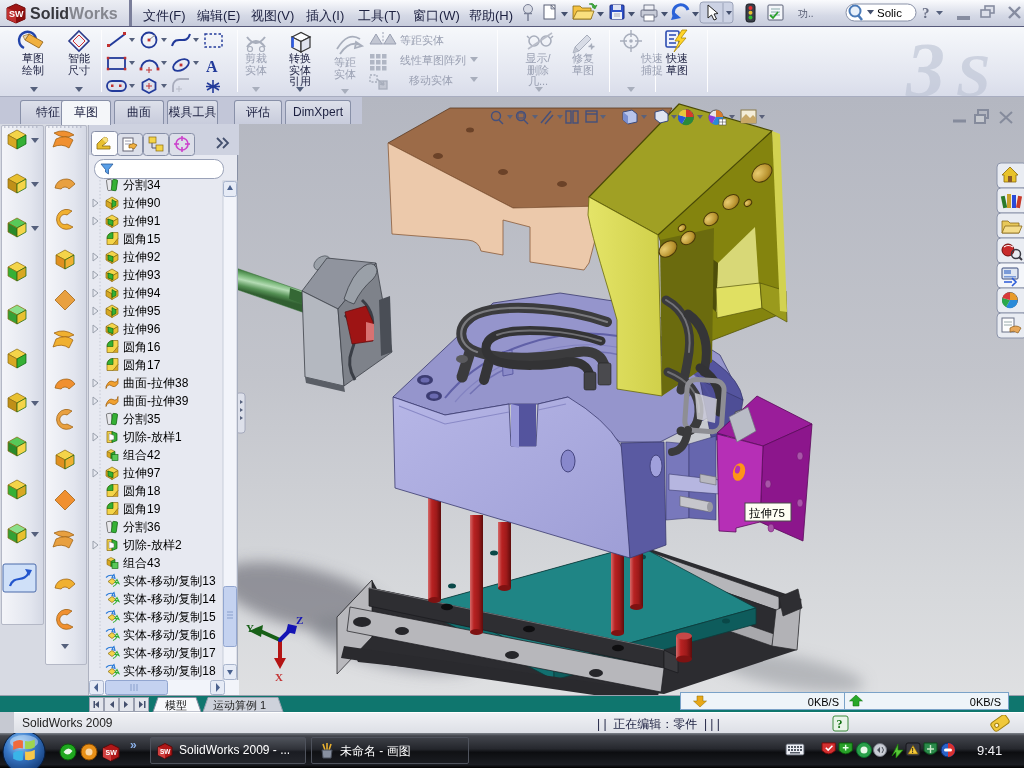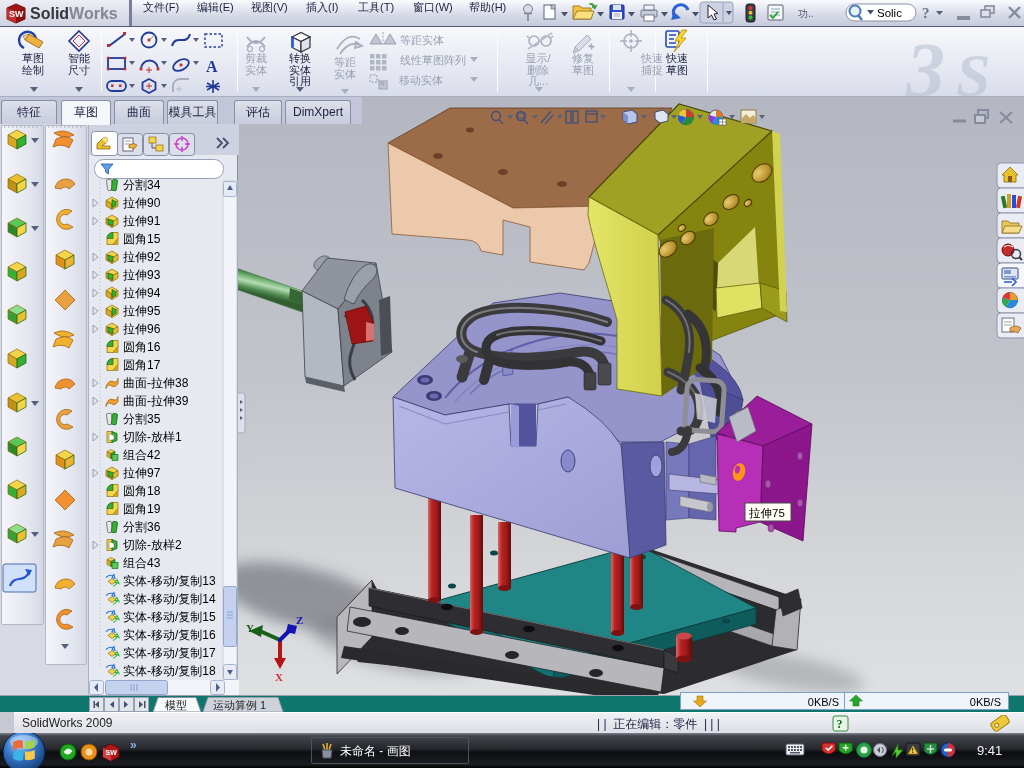--- a/index.html
+++ b/index.html
@@ -3,21 +3,21 @@
 <style>
 *{margin:0;padding:0;box-sizing:border-box}
 html,body{width:1024px;height:768px;overflow:hidden}
 body{font-family:"Liberation Sans",sans-serif;position:relative;background:#c6c9d2}
 #screen{position:absolute;left:0;top:0;width:1024px;height:768px}
 .abs{position:absolute}
 
 #titlebar{position:absolute;left:0;top:0;width:1024px;height:27px;background:linear-gradient(#fafbfd,#d5d9e6 60%,#c7ccdc);border-bottom:1px solid #56597a}
 #logo{position:absolute;left:0;top:0;width:129px;height:26px;background:linear-gradient(#eceef4,#d0d4e2)}
 #logosep{position:absolute;left:129px;top:0;width:3px;height:26px;background:#7a7e9a}
-.menu{position:absolute;top:0;font-size:11px;color:#1c2040}
+.menu{position:absolute;top:7px;font-size:13px;color:#1c2040}
 
 #toolbar{position:absolute;left:0;top:27px;width:1024px;height:70px;background:linear-gradient(#f6f8fb,#e3e6f0 70%,#d9ddea);border-bottom:1px solid #a8adc0;overflow:hidden}
 .tbtxt{position:absolute;font-size:11px;line-height:11.5px;text-align:center;color:#1c2040;word-break:break-all}
 .tbtxt.dis{color:#9aa0b2}
 .vsep{position:absolute;top:3px;height:62px;width:1px;background:#b6bac8;border-right:1px solid #fdfdfe}
 
 #tabrow{position:absolute;left:0;top:97px;width:362px;height:27px;background:#c2c6d8}
 .ctab{position:absolute;top:3px;height:24px;border:1px solid #8890a8;border-bottom:none;border-radius:3px 3px 0 0;font-size:12px;color:#1c2040;text-align:center;line-height:22px;background:linear-gradient(#dde0ea,#c8ccdc)}
 .ctab.act{background:#f4f6f9;height:25px;z-index:2}
 
@@ -613,29 +613,29 @@
           <polygon points="627,60 635,60 631,65"></polygon>
  </g>
  </svg>
  <div class="tbtxt" style="left:20px;top:26px;width:26px">草图绘制</div>
  <div class="tbtxt" style="left:66px;top:26px;width:26px">智能尺寸</div>
  <div class="tbtxt dis" style="left:243px;top:26px;width:26px">剪裁实体</div>
  <div class="tbtxt" style="left:287px;top:26px;width:26px">转换实体引用</div>
  <div class="tbtxt dis" style="left:332px;top:30px;width:26px">等距实体</div>
  <div class="tbtxt dis" style="left:400px;top:8px;width:62px;text-align:left">等距实体</div>
  <div class="tbtxt dis" style="left:400px;top:28px;width:80px;text-align:left">线性草图阵列</div>
- <div class="tbtxt dis" style="left:381px;top:48px;width:62px;text-align:right">移动实体</div>
+ <div class="tbtxt dis" style="left:400px;top:48px;width:62px;text-align:center">移动实体</div>
  <div class="tbtxt dis" style="left:524px;top:26px;width:28px">显示/删除几...</div>
  <div class="tbtxt dis" style="left:570px;top:26px;width:26px">修复草图</div>
  <div class="tbtxt dis" style="left:639px;top:26px;width:26px">快速捕捉</div>
  <div class="tbtxt" style="left:664px;top:26px;width:26px">快速草图</div>
 </div>
 
 <div id="tabrow">
- <div class="ctab" style="left:1px;width:56px">特征</div>
+ <div class="ctab" style="left:20px;width:56px">特征</div>
  <div class="ctab act" style="left:61px;width:50px">草图</div>
  <div class="ctab" style="left:114px;width:50px">曲面</div>
  <div class="ctab" style="left:167px;width:51px">模具工具</div>
  <div class="ctab" style="left:234px;width:48px">评估</div>
  <div class="ctab" style="left:285px;width:66px">DimXpert</div>
 </div>
 
 <div id="leftpanel">
  <div class="tcol" style="left:1px;top:1px;width:43px;height:500px"></div>
  <div class="tcol" style="left:45px;top:1px;width:42px;height:540px"></div>
@@ -982,20 +982,28 @@
             <path d="M0,1 L13,1 L13,9 Q6.5,16 0,9 Z" fill="#2a8a4a" stroke="#0a4a1a"></path>
             <path d="M6.5,3 L6.5,11 M3,7 L10,7" stroke="#c8e8c8" stroke-width="1.4"></path>
           </g>
 <g transform="translate(119,1)">
             <circle cx="7" cy="7" r="7" fill="#2a62c8" stroke="#0a2a70"></circle>
             <path d="M7,0 A7,7 0 0 1 7,14 Z" fill="#d83030"></path>
             <rect x="3" y="5.5" width="8" height="3" rx="1.5" fill="#fff"></rect>
           </g>
 </g>
 </svg>
+ <div class="tbtn" style="left:150px;width:156px;background:linear-gradient(#4e525a,#303239 45%,#1a1c22 55%,#24262c)">
+   <svg class="abs" style="left:5px;top:4px" width="18" height="18" viewBox="0 0 18 18">
+          <polygon points="2,5 9,1.5 16,5 16,13 9,16.5 2,13" fill="#b01818" stroke="#5e0808"></polygon>
+          <polygon points="2,5 9,8.5 9,16.5 2,13" fill="#d04040"></polygon>
+          <text x="4" y="11.5" font-size="6.5" font-weight="bold" fill="#fff" font-family="Liberation Sans">SW</text>
+        </svg>
+   <span class="abs" style="left:28px;top:5px">SolidWorks 2009 - ...</span>
+      </div>
  <div class="tbtn" style="left:311px;width:158px">
    <svg class="abs" style="left:7px;top:4px" width="16" height="18" viewBox="0 0 16 18">
           <path d="M4,2 L6,8 M8,1 L8,8 M12,2 L10,8" stroke="#e8b030" stroke-width="1.6"></path>
           <path d="M3,8 L13,8 L12,16 L4,16 Z" fill="#8890a0" stroke="#4a505c"></path>
         </svg>
    <span class="abs" style="left:28px;top:5px">未命名 - 画图</span>
       </div>
  <div class="abs" style="left:977px;top:10px;color:#f2f2f6;font-size:13px">9:41</div>
 </div>
 

